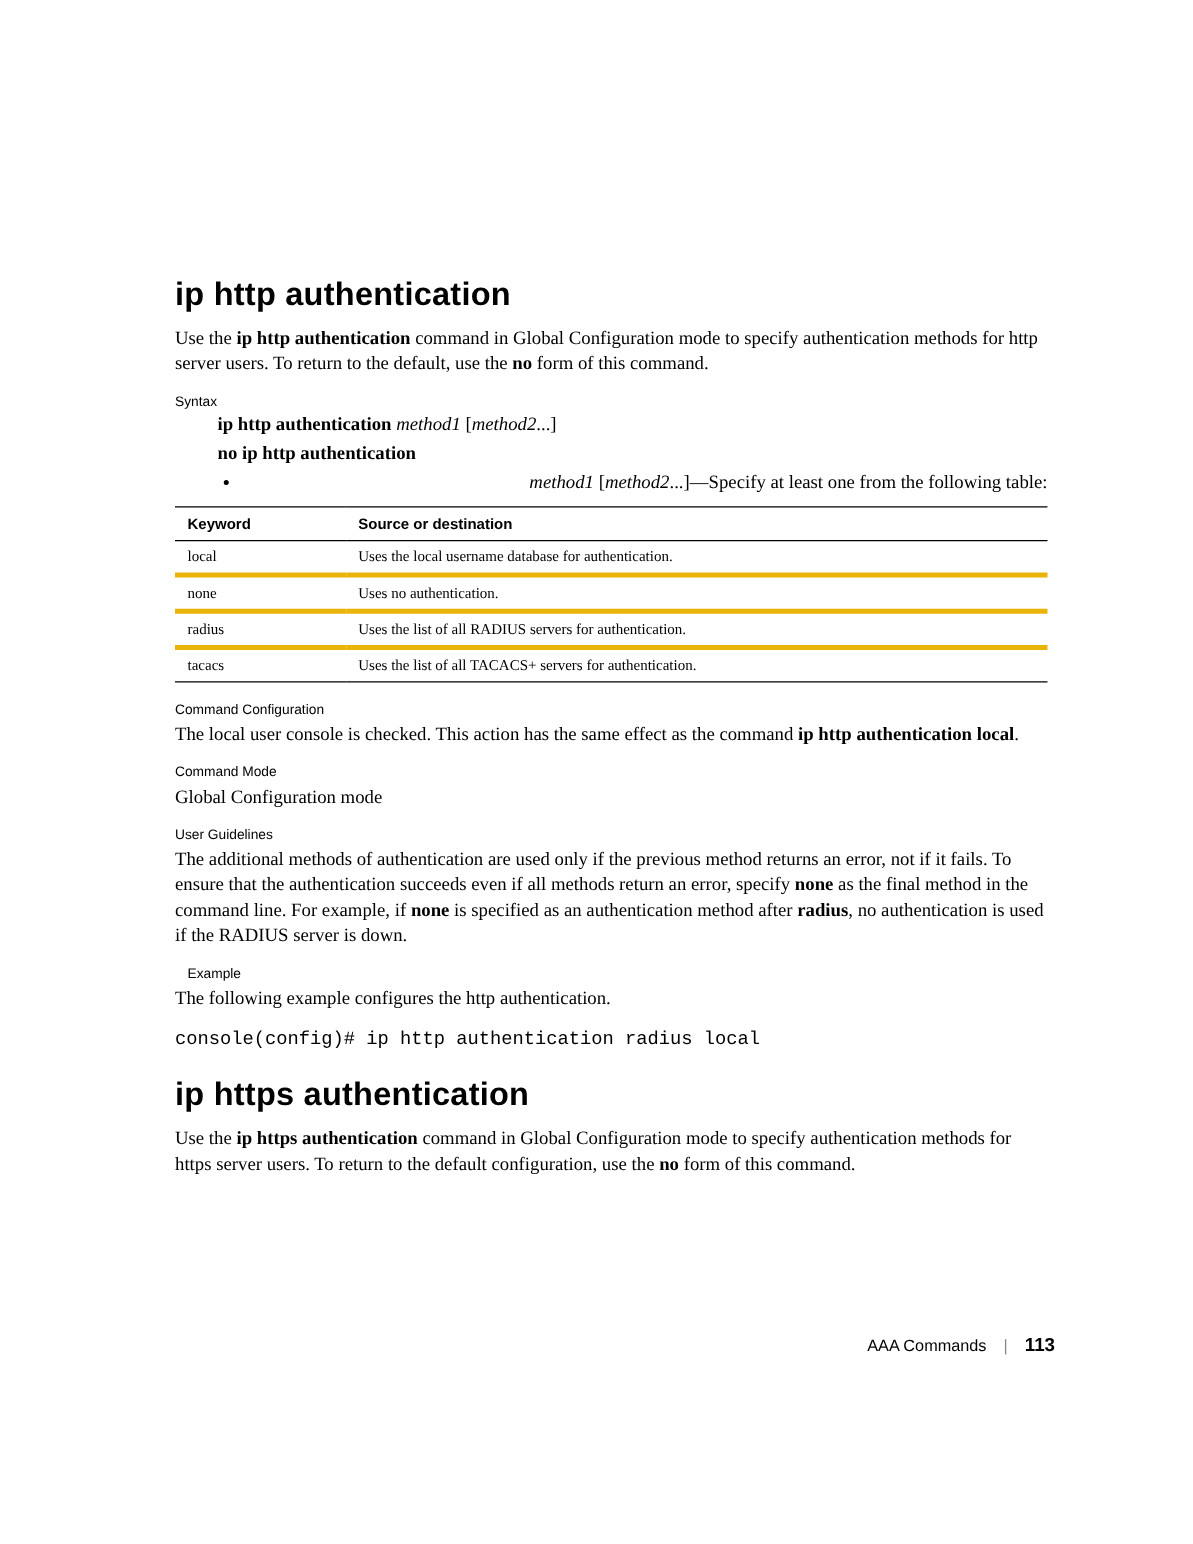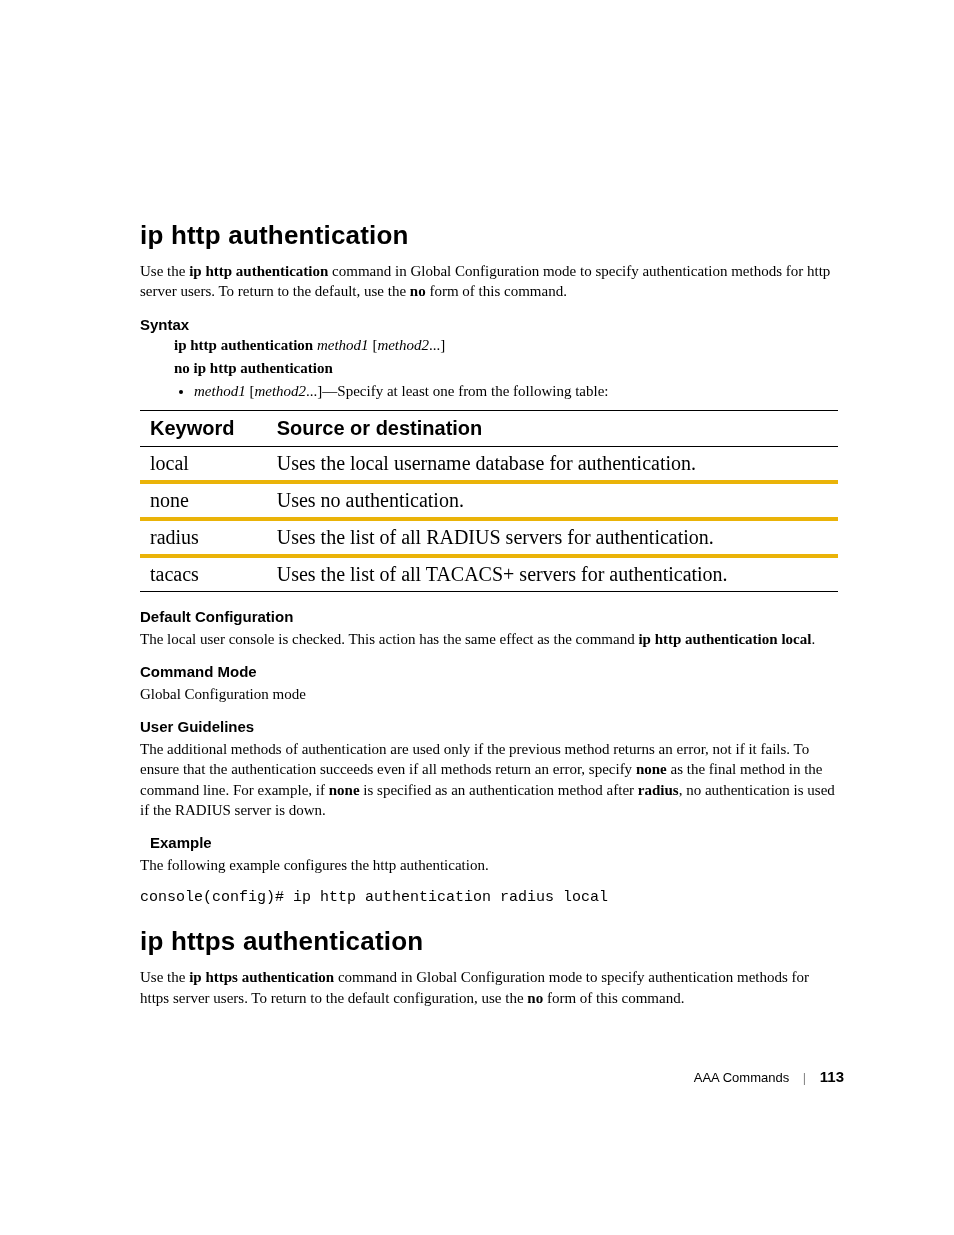--- a/index.html
+++ b/index.html
@@ -23,46 +23,47 @@
     margin: 0 0 10px 0;
     letter-spacing: 0.2px;
   }
   p.body {
     font-size: 15px;
     line-height: 1.35;
     margin: 0 0 14px 0;
   }
   h3.sub {
     font-family: Arial, Helvetica, sans-serif;
-    font-weight: 700;
-    font-size: 15px;
+    font-weight: 400;
+    font-size: 11px;
     margin: 12px 0 4px 0;
   }
   .indent {
     margin-left: 34px;
   }
   .syntax-line {
     font-size: 15px;
     margin: 2px 0 6px 0;
   }
   .bold { font-weight: 700; }
   .italic { font-style: italic; }
   ul.bullets {
     margin: 6px 0 10px 34px;
     padding: 0 0 0 20px;
+    text-align: right;
   }
   ul.bullets li {
     font-size: 15px;
     margin-bottom: 4px;
   }
   table.kw {
     width: 100%;
     border-collapse: collapse;
     margin: 8px 0 16px 0;
-    font-size: 20px;
+    font-size: 12px;
   }
   table.kw th {
     font-family: Arial, Helvetica, sans-serif;
     font-weight: 700;
     text-align: left;
     border-top: 1px solid #000;
     border-bottom: 1px solid #000;
     padding: 6px 10px;
   }
   table.kw td {
@@ -133,21 +134,21 @@
         <td>radius</td>
         <td>Uses the list of all RADIUS servers for authentication.</td>
       </tr>
       <tr>
         <td>tacacs</td>
         <td>Uses the list of all TACACS+ servers for authentication.</td>
       </tr>
     </tbody>
   </table>
 
-  <h3 class="sub">Default Configuration</h3>
+  <h3 class="sub">Command Configuration</h3>
   <p class="body indent">
     <span>The local user console is checked. This action has the same effect as the command </span><span class="bold">ip http authentication local</span><span>.</span>
   </p>
 
   <h3 class="sub">Command Mode</h3>
   <p class="body indent">Global Configuration mode</p>
 
   <h3 class="sub">User Guidelines</h3>
   <p class="body indent">
     <span>The additional methods of authentication are used only if the previous method returns an error, not if it fails. To ensure that the authentication succeeds even if all methods return an error, specify </span><span class="bold">none</span><span> as the final method in the command line. For example, if </span><span class="bold">none</span><span> is specified as an authentication method after </span><span class="bold">radius</span><span>, no authentication is used if the RADIUS server is down.</span>

